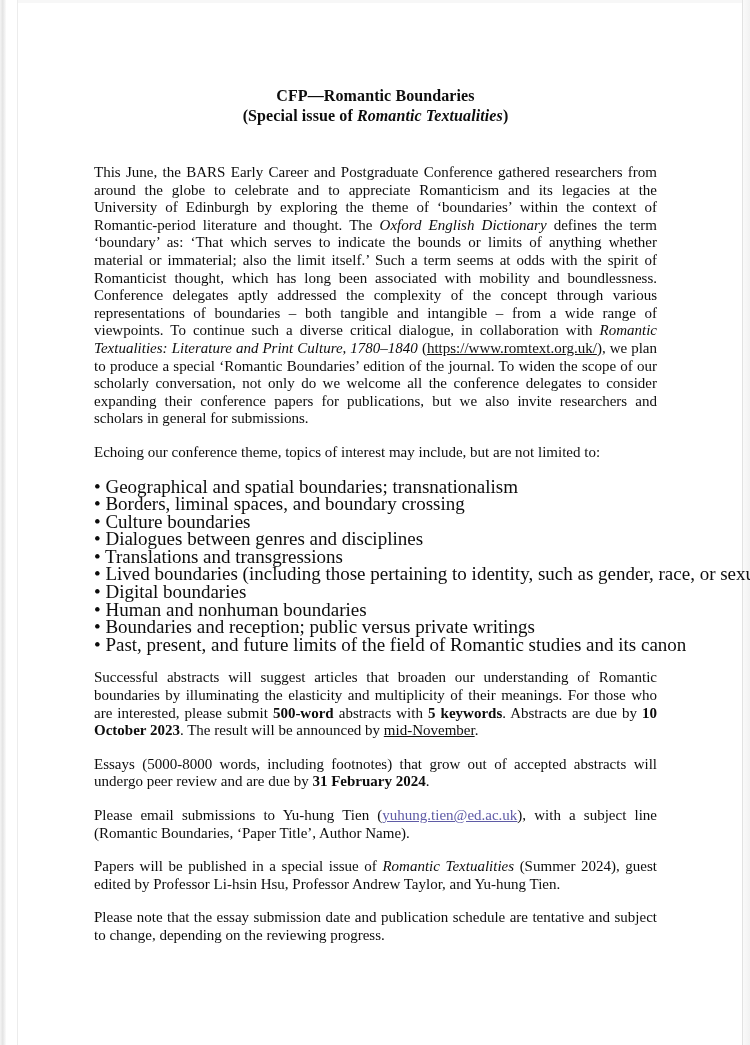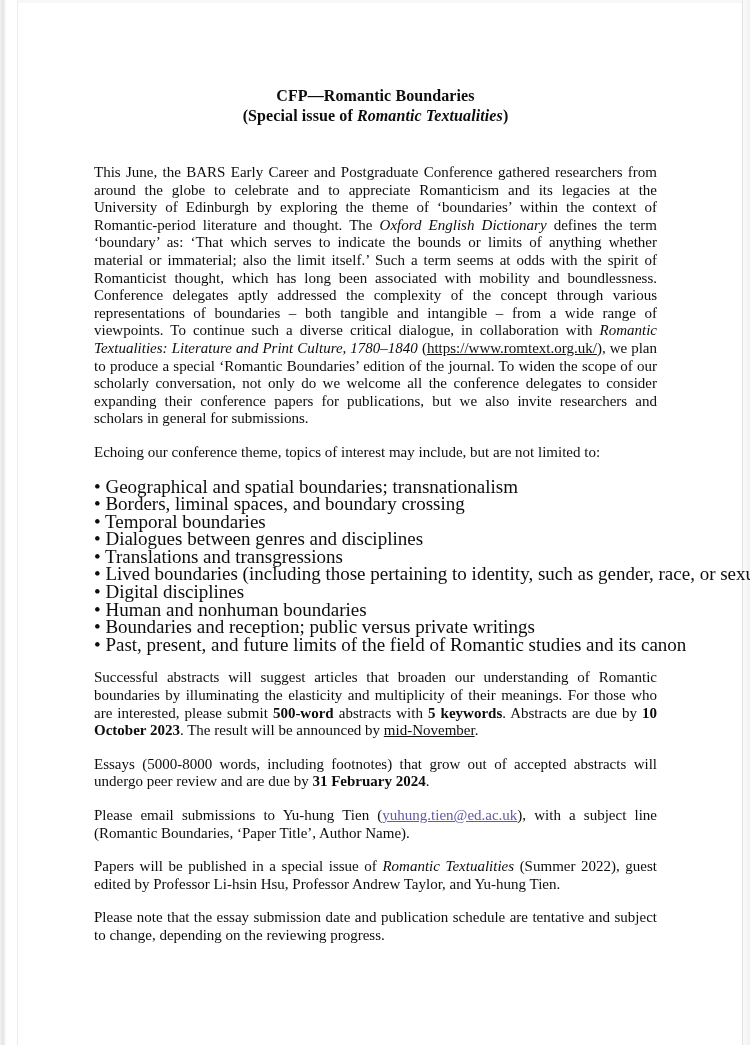--- a/index.html
+++ b/index.html
@@ -118,34 +118,34 @@
 
   <div class="body-block">
 
     <p class="para"><span>This June, the BARS Early Career and Postgraduate Conference gathered researchers from around the globe to celebrate and to appreciate Romanticism and its legacies at the University of Edinburgh by exploring the theme of ‘boundaries’ within the context of Romantic-period literature and thought. The </span><i>Oxford English Dictionary</i><span> defines the term ‘boundary’ as: ‘That which serves to indicate the bounds or limits of anything whether material or immaterial; also the limit itself.’ Such a term seems at odds with the spirit of Romanticist thought, which has long been associated with mobility and boundlessness. Conference delegates aptly addressed the complexity of the concept through various representations of boundaries – both tangible and intangible – from a wide range of viewpoints. To continue such a diverse critical dialogue, in collaboration with </span><i>Romantic Textualities: Literature and Print Culture, 1780–1840</i><span> (</span><a class="link-plain" href="#">https://www.romtext.org.uk/</a><span>), we plan to produce a special ‘Romantic Boundaries’ edition of the journal. To widen the scope of our scholarly conversation, not only do we welcome all the conference delegates to consider expanding their conference papers for publications, but we also invite researchers and scholars in general for submissions.</span></p>
 
     <p class="para">Echoing our conference theme, topics of interest may include, but are not limited to:</p>
 
     <ul class="topics">
       <li><span>•</span> <span>Geographical and spatial boundaries; transnationalism</span></li>
       <li><span>•</span> <span>Borders, liminal spaces, and boundary crossing</span></li>
-      <li><span>•</span> <span>Temporal boundaries</span></li>
+      <li><span>•</span> <span>Culture boundaries</span></li>
       <li><span>•</span> <span>Dialogues between genres and disciplines</span></li>
       <li><span>•</span> <span>Translations and transgressions</span></li>
       <li><span>•</span> <span>Lived boundaries (including those pertaining to identity, such as gender, race, or sexuality)</span></li>
-      <li><span>•</span> <span>Digital disciplines</span></li>
+      <li><span>•</span> <span>Digital boundaries</span></li>
       <li><span>•</span> <span>Human and nonhuman boundaries</span></li>
       <li><span>•</span> <span>Boundaries and reception; public versus private writings</span></li>
       <li><span>•</span> <span>Past, present, and future limits of the field of Romantic studies and its canon</span></li>
     </ul>
 
     <p class="para"><span>Successful abstracts will suggest articles that broaden our understanding of Romantic boundaries by illuminating the elasticity and multiplicity of their meanings. For those who are interested, please submit </span><b>500-word</b><span> abstracts with </span><b>5 keywords</b><span>. Abstracts are due by </span><b>10 October 2023</b><span>. The result will be announced by </span><span class="underline-note">mid-November</span><span>.</span></p>
 
     <p class="para"><span>Essays (5000-8000 words, including footnotes) that grow out of accepted abstracts will undergo peer review and are due by </span><b>31 February 2024</b><span>.</span></p>
 
     <p class="para"><span>Please email submissions to Yu-hung Tien (</span><a class="link-mail" href="#">yuhung.tien@ed.ac.uk</a><span>), with a subject line (Romantic Boundaries, ‘Paper Title’, Author Name).</span></p>
 
-    <p class="para"><span>Papers will be published in a special issue of </span><i>Romantic Textualities</i><span> (Summer 2022), guest edited by Professor Li-hsin Hsu, Professor Andrew Taylor, and Yu-hung Tien.</span></p>
+    <p class="para"><span>Papers will be published in a special issue of </span><i>Romantic Textualities</i><span> (Summer 2024), guest edited by Professor Li-hsin Hsu, Professor Andrew Taylor, and Yu-hung Tien.</span></p>
 
     <p class="para last">Please note that the essay submission date and publication schedule are tentative and subject to change, depending on the reviewing progress.</p>
 
   </div>
 </div>
 
 </body></html>

